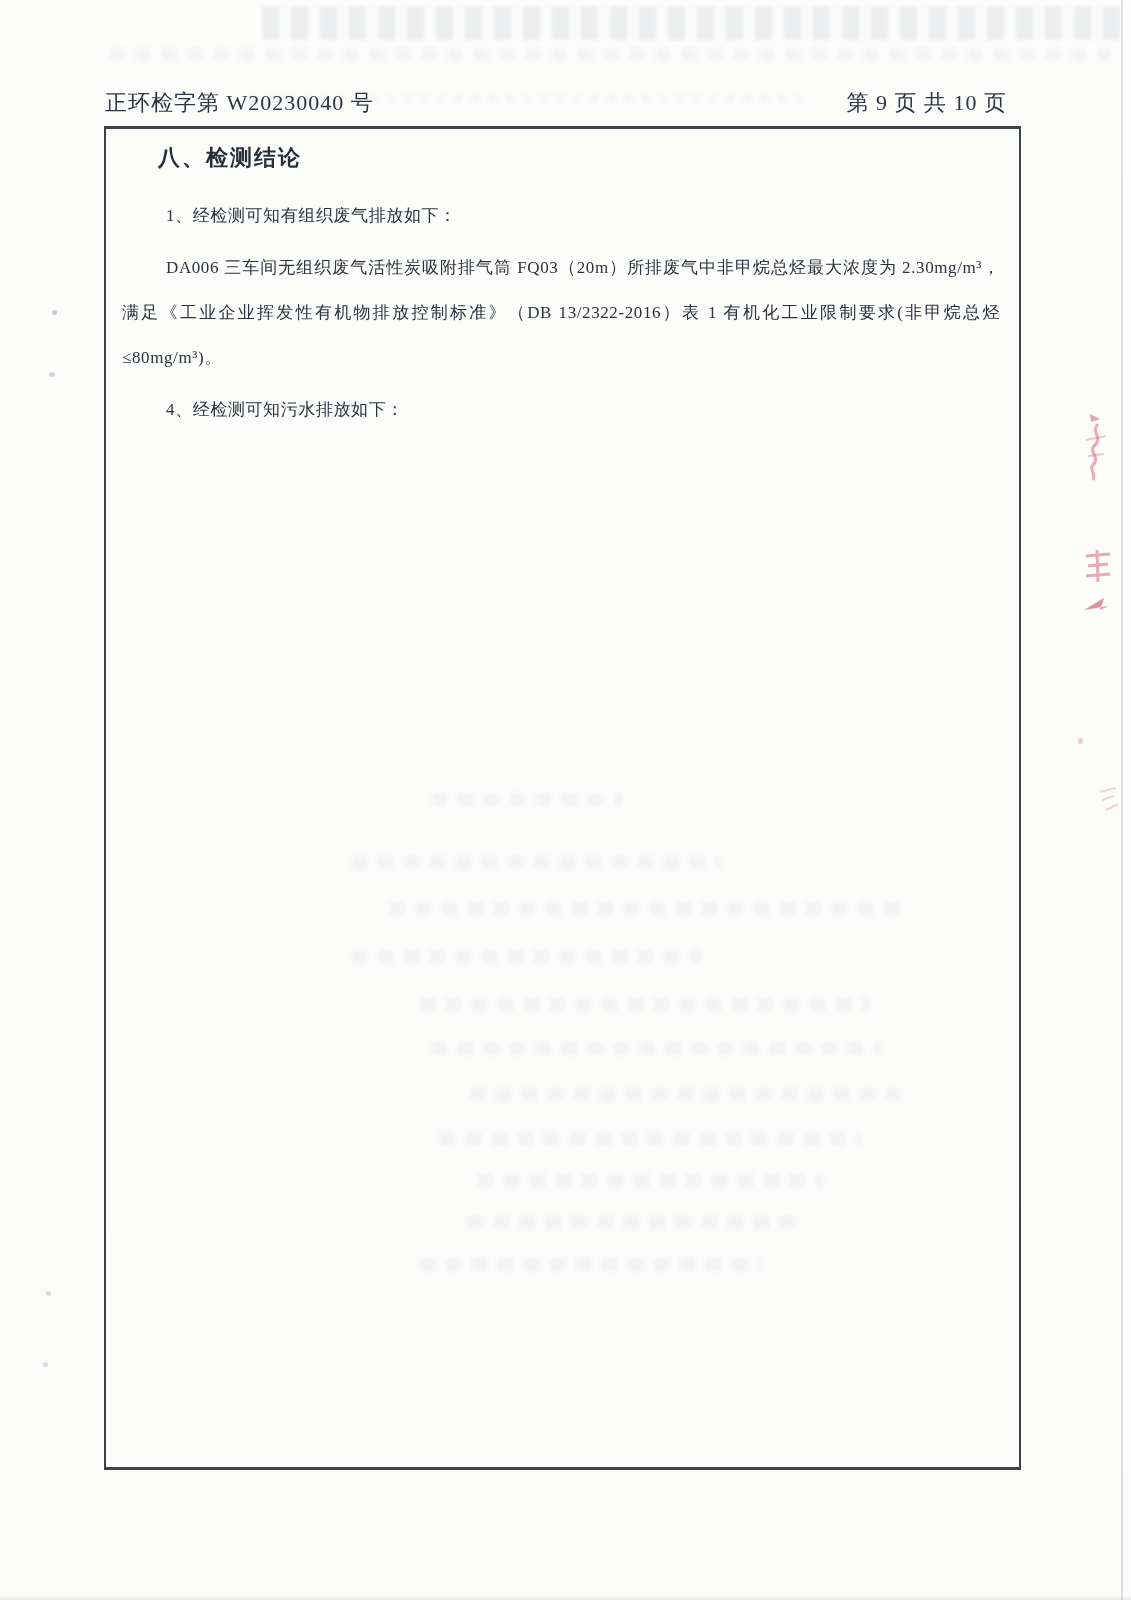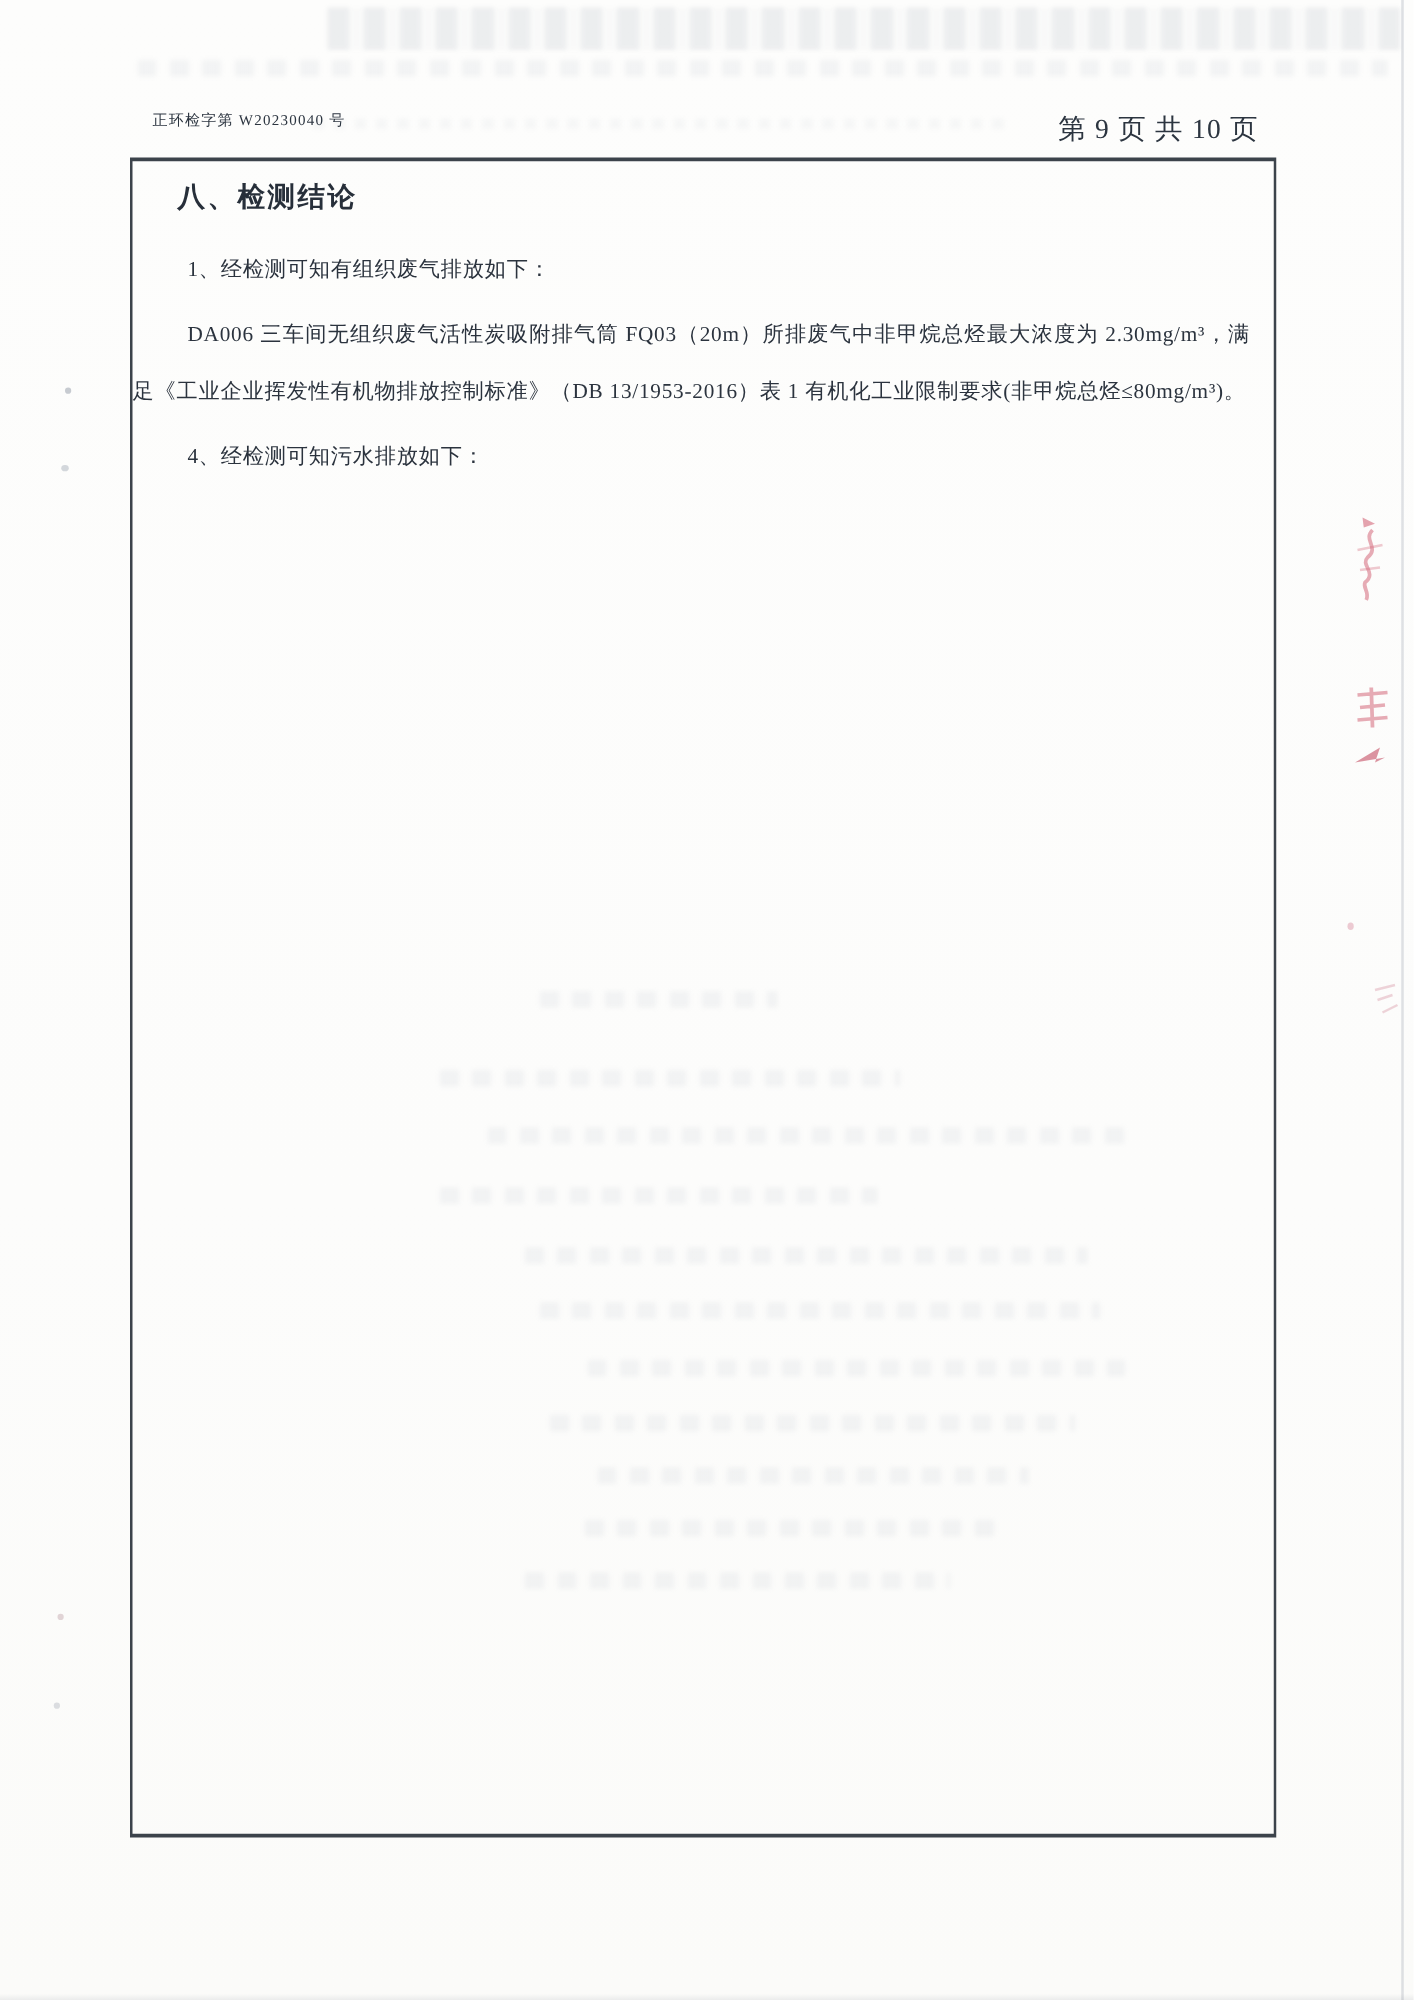--- a/index.html
+++ b/index.html
@@ -13,31 +13,31 @@
     position:relative;width:1131px;height:1600px;
     background:linear-gradient(180deg,#fdfdfc 0%,#fcfcfb 60%,#fbfbf9 100%);
   }
   
   .edge-right{position:absolute;top:0;right:8px;width:2px;height:1600px;
     background:rgba(165,172,184,.35);}
   .edge-bottom{position:absolute;left:0;bottom:0;width:1131px;height:5px;
     background:linear-gradient(180deg,rgba(0,0,0,0),rgba(120,128,140,.12));}
 
   
-  .hdr-left{position:absolute;left:122px;top:88px;font-size:12px;color:#2c3540;
+  .hdr-left{position:absolute;left:105px;top:88px;font-size:22px;color:#2c3540;
     letter-spacing:1px;font-family:Liberation Serif, serif;}
   .hdr-right{position:absolute;right:124px;top:88px;font-size:22px;color:#2c3540;
     letter-spacing:1px;}
 
   
   .content-box{
     position:absolute;left:104px;top:126px;width:917px;height:1344px;
     border:2px solid #3c434b;border-top-width:3px;border-bottom-width:3px;
     box-sizing:border-box;
-    padding:12px 19px 0 0;
+    padding:12px 19px 0 16px;
   }
   .section-title{
     margin:2px 0 20px 36px;
     font-size:22px;font-weight:700;color:#272f3a;letter-spacing:2px;
   }
   .para{
     margin:0 0 7px 0;
     font-size:17px;line-height:45px;color:#2b333e;
     text-align:justify;text-justify:inter-ideograph;
     text-indent:44px;letter-spacing:.6px;
@@ -78,21 +78,21 @@
   <div class="smudge sm-row" style="left:478px;top:1174px;width:345px;"></div>
   <div class="smudge sm-row" style="left:468px;top:1216px;width:330px;"></div>
   <div class="smudge sm-row" style="left:420px;top:1258px;width:340px;"></div>
 
   <div class="hdr-left">正环检字第 W20230040 号</div>
   <div class="hdr-right">第 9 页  共 10 页</div>
 
   <div class="content-box">
     <h1 class="section-title">八、检测结论</h1>
     <p class="para">1、经检测可知有组织废气排放如下：</p>
-    <p class="para">DA006 三车间无组织废气活性炭吸附排气筒 FQ03（20m）所排废气中非甲烷总烃最大浓度为 2.30mg/m³，满足《工业企业挥发性有机物排放控制标准》（DB 13/1953-2016）表 1 有机化工业限制要求(非甲烷总烃≤80mg/m³)。</p>
+    <p class="para">DA006 三车间无组织废气活性炭吸附排气筒 FQ03（20m）所排废气中非甲烷总烃最大浓度为 2.30mg/m³，满足《工业企业挥发性有机物排放控制标准》（DB 13/2322-2016）表 1 有机化工业限制要求(非甲烷总烃≤80mg/m³)。</p>
     <p class="para">4、经检测可知污水排放如下：</p>
   </div>
 
   <svg class="seal" style="left:1080px;top:410px;" width="34" height="78" viewBox="0 0 34 78">
     <path d="M10 4 L20 9 L11 12 Z" fill="#d4687a" opacity=".6"></path>
     <path d="M18 14 C10 22 24 28 14 36 C8 42 22 48 12 56 C10 60 16 64 13 70" stroke="#d4687a" stroke-width="3" fill="none" opacity=".55"></path>
     <path d="M6 30 L26 26 M8 46 L24 44" stroke="#d4687a" stroke-width="2" fill="none" opacity=".35"></path>
   </svg>
   <svg class="seal" style="left:1082px;top:548px;" width="34" height="82" viewBox="0 0 34 82">
     <path d="M4 8 L28 6 M6 18 L26 16 M4 28 L28 26 M15 2 L16 34" stroke="#d4687a" stroke-width="3" fill="none" opacity=".55"></path>

